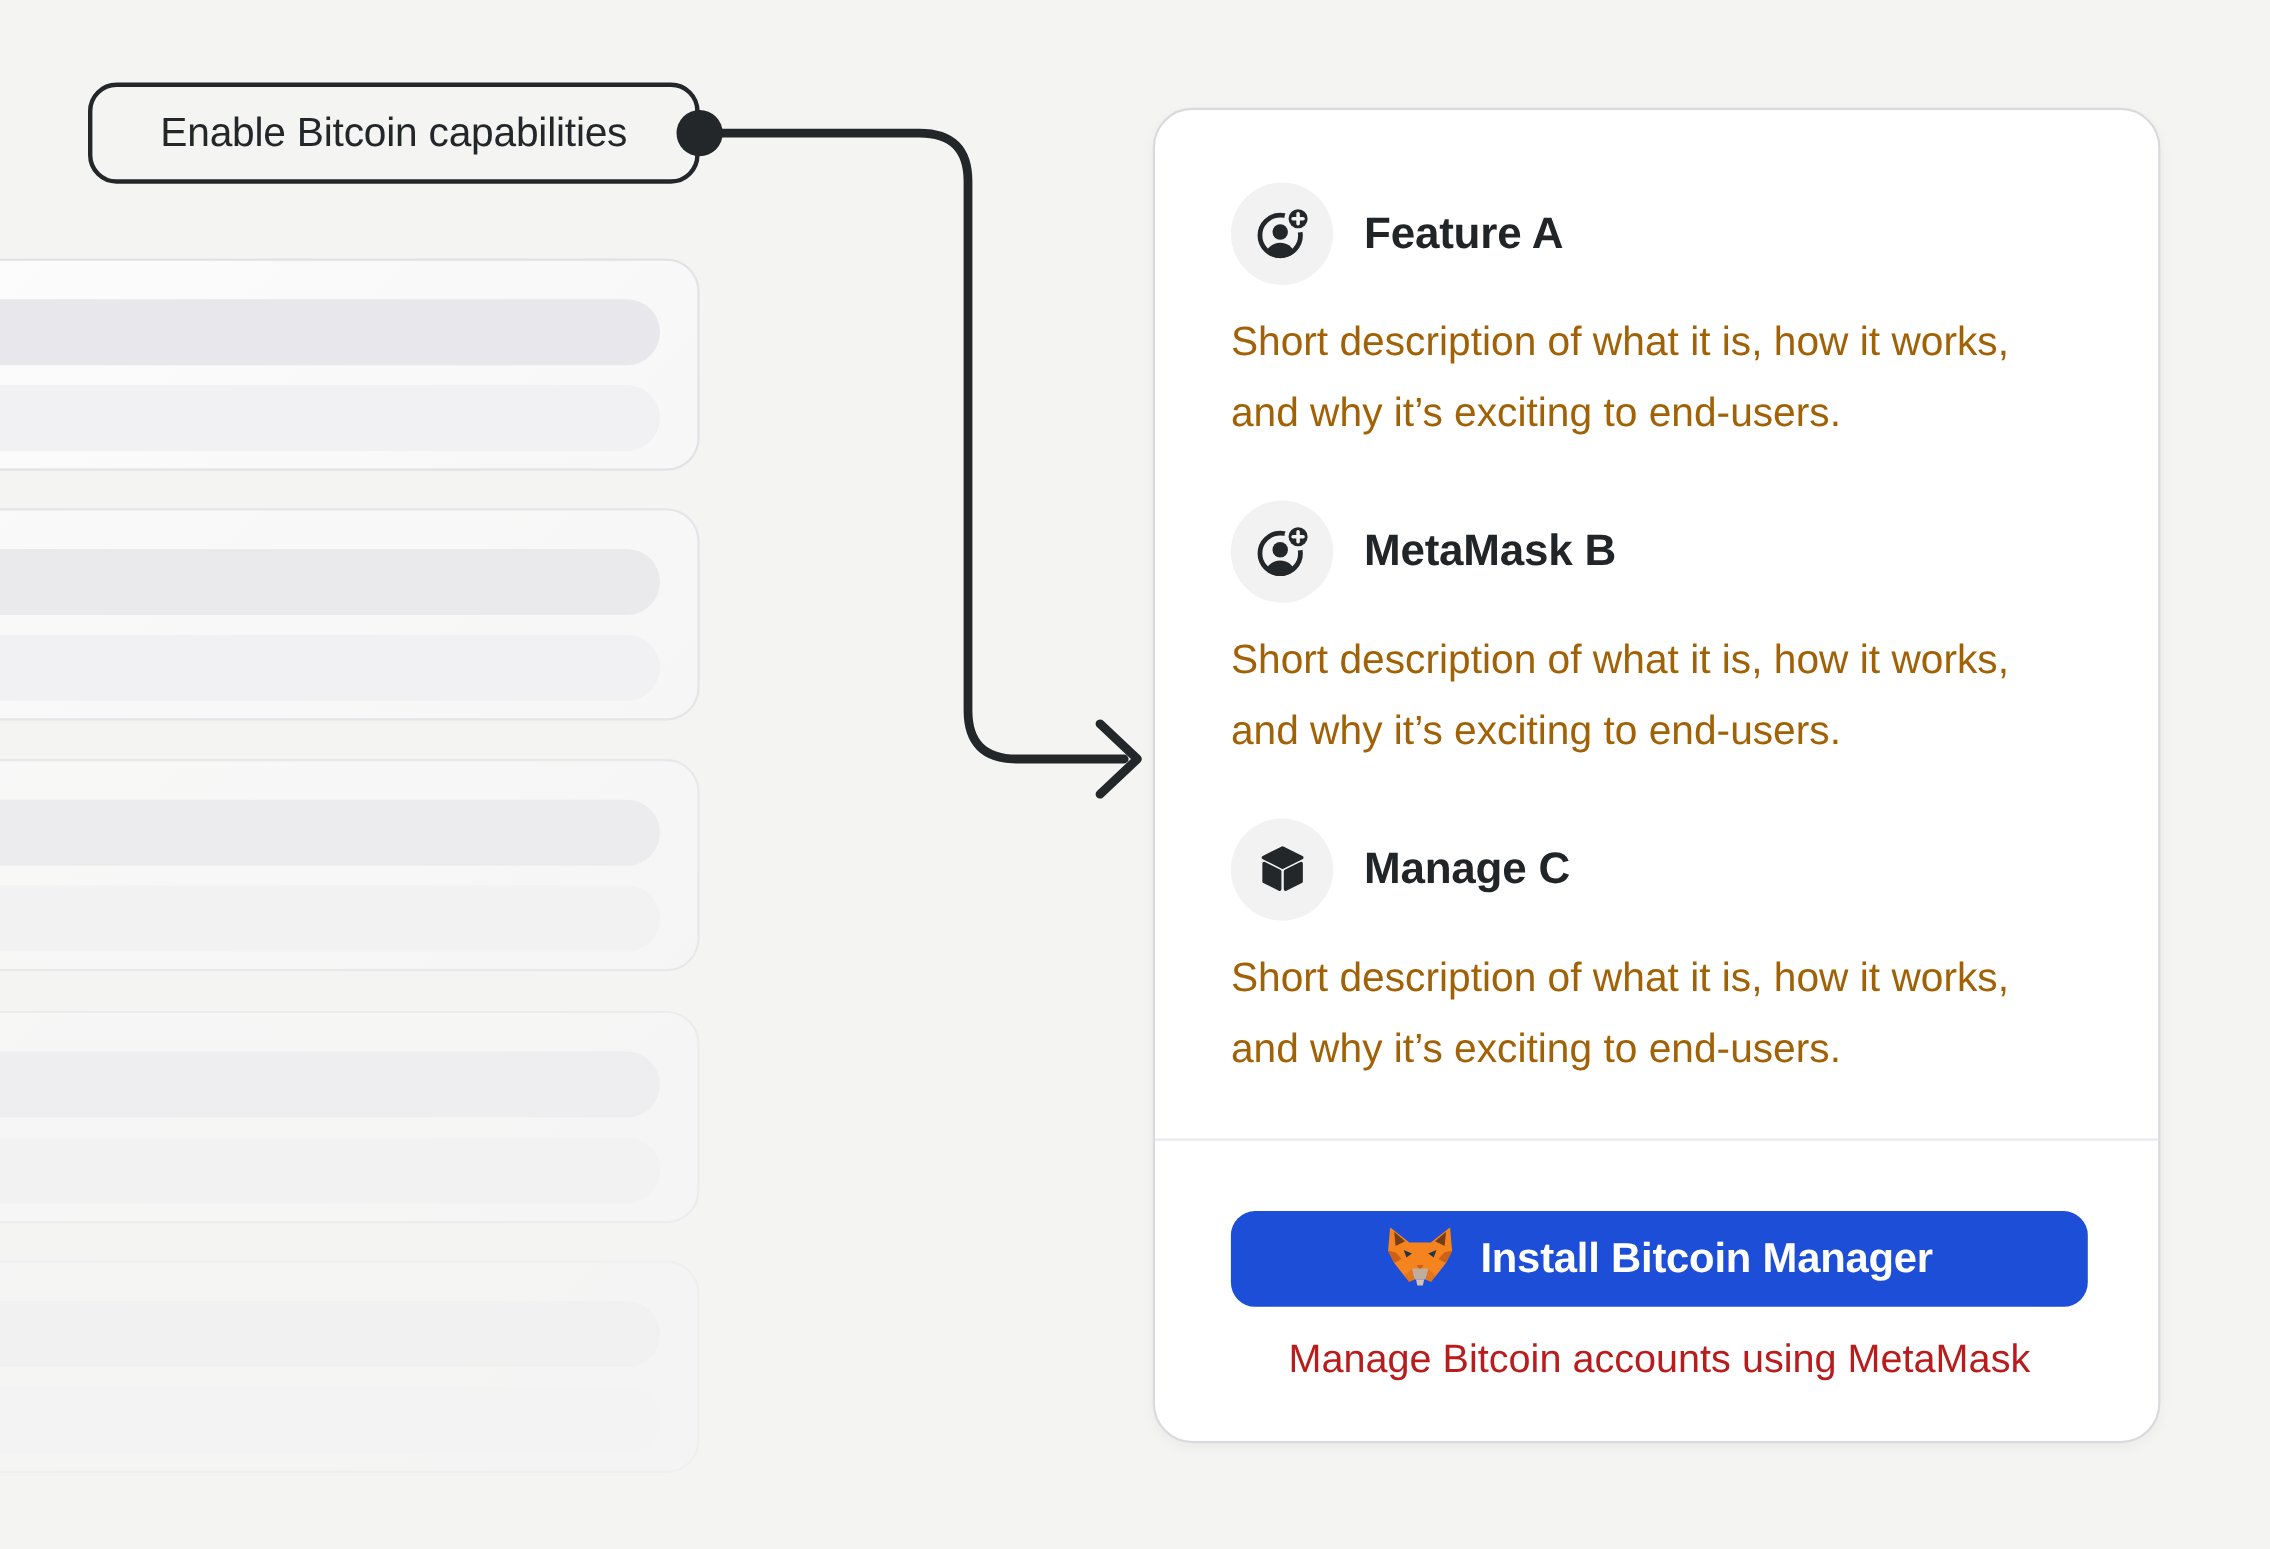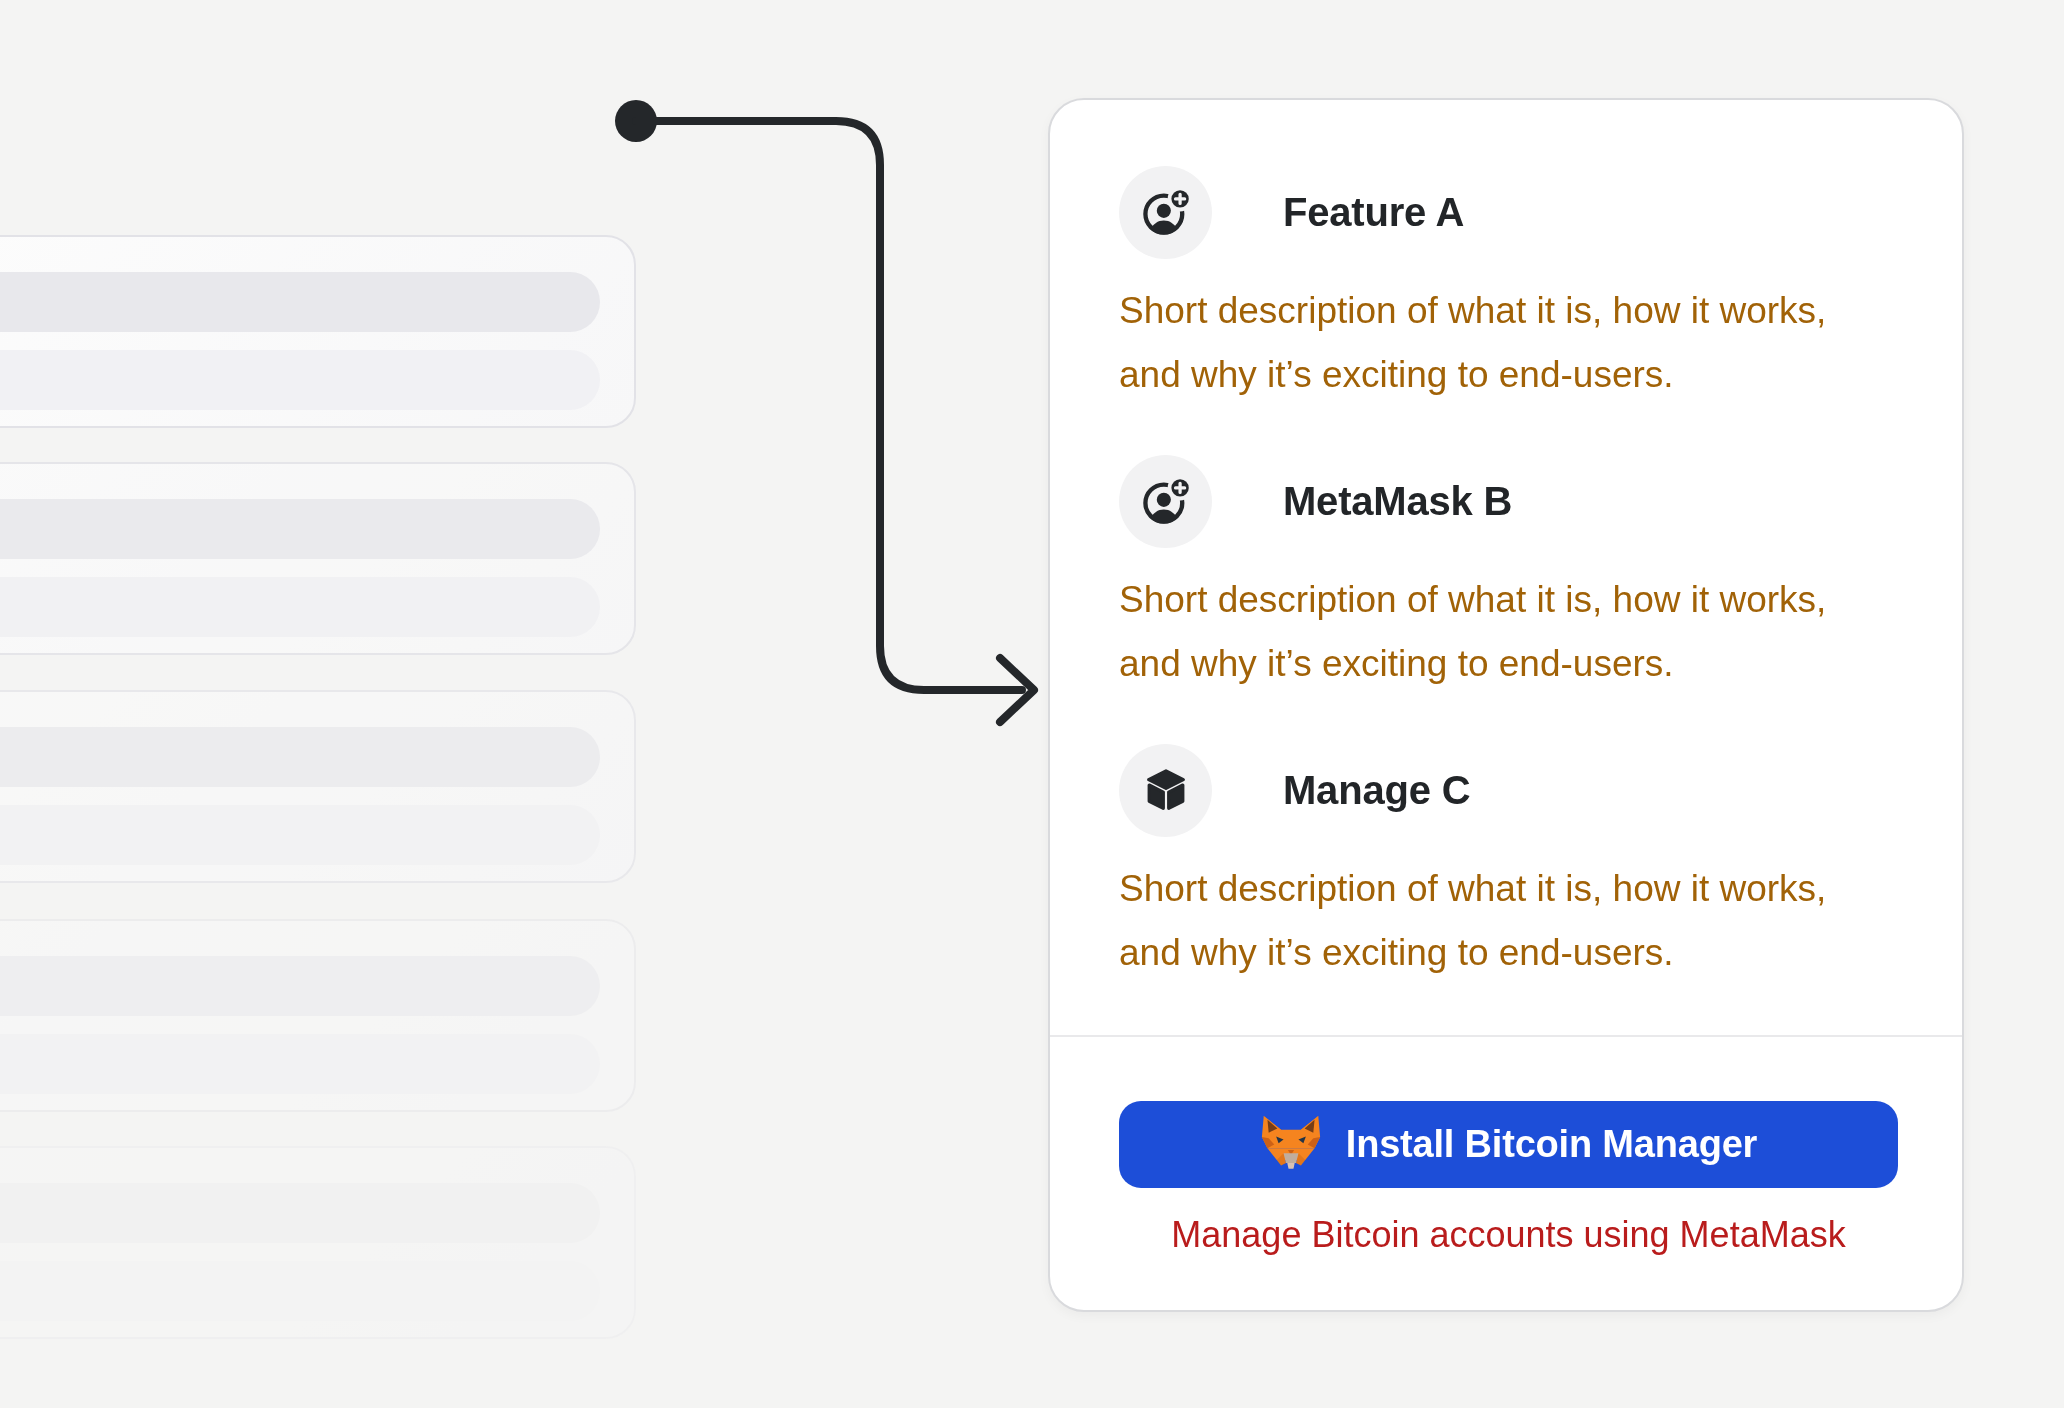--- a/index.html
+++ b/index.html
@@ -54,21 +54,21 @@
   .panel-features { padding: 66px 64px 0 69px; }
   .feature { margin-bottom: 48px; }
   .feature:last-child { margin-bottom: 0; }
   .feature-head { display: flex; align-items: center; gap: 28px; }
   .icon-circle {
     width: 93px; height: 93px; border-radius: 50%;
     background: #f2f2f3; flex: 0 0 auto;
     display: flex; align-items: center; justify-content: center;
   }
   .feature-title {
-    font-size: 40px; font-weight: 700; color: #222528; letter-spacing: -0.2px; margin-left: 43px;
+    font-size: 40px; font-weight: 700; color: #222528; letter-spacing: -0.2px;
   }
   .feature-desc {
     margin-top: 20px; max-width: 720px;
     font-size: 37px; line-height: 64px; color: #a16207;
   }
   .panel-divider { height: 2px; background: #e9e9eb; margin: 50px 0 0 0; }
   .panel-footer { padding: 64px 64px 0 69px; }
   .install-button {
     width: 100%; height: 87px; box-sizing: border-box;
     background: #1d4ed8; border: none; border-radius: 22px;
@@ -82,20 +82,23 @@
   .panel-caption {
     margin-top: 26px; text-align: center;
     font-size: 36px; color: #b91c1c;
   }
 </style>
 </head>
 <body>
 
 <div id="screen">
 
+  <div class="annotation-label">
+    <span>Enable Bitcoin capabilities</span>
+  </div>
 
   <svg class="connector-svg" width="2064" height="1408" viewBox="0 0 2064 1408">
     <circle cx="636" cy="121" r="21" fill="#24272a"></circle>
     <path d="M636 121 H 836 Q 880 121 880 165 V 646 Q 880 690 924 690 H 1022" fill="none" stroke="#24272a" stroke-width="8" stroke-linecap="round"></path>
     <path d="M 1000 658 L 1034 690 L 1000 722" fill="none" stroke="#24272a" stroke-width="8" stroke-linecap="round" stroke-linejoin="round"></path>
   </svg>
 
   <div class="skeleton-col">
     <div class="skeleton-card sk-1">
       <div class="bar bar-1"></div>

